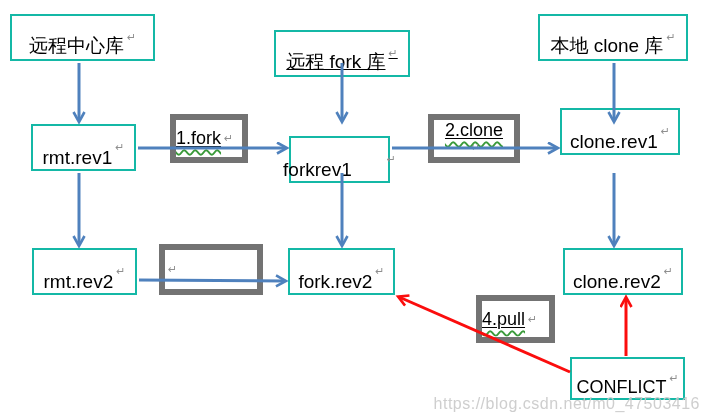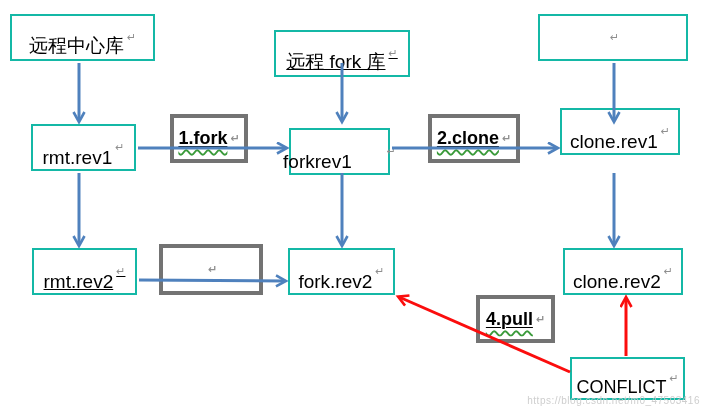--- a/index.html
+++ b/index.html
@@ -6,72 +6,73 @@
   #canvas{
     position:relative;width:706px;height:419px;background:#ffffff;overflow:hidden;
     font-family:"Liberation Sans","DejaVu Sans",sans-serif;color:#000;
   }
   .node{
     position:absolute;border:2px solid #14b8a6;background:#ffffff;
     display:flex;align-items:flex-end;justify-content:center;
     font-size:19px;z-index:2;box-sizing:border-box;white-space:nowrap;
   }
   .elabel{
-    position:absolute;border:4px solid #737373;background:transparent;
-    display:flex;align-items:center;justify-content:center;
-    font-size:18px;z-index:1;box-sizing:border-box;white-space:nowrap;font-weight:bold;
+    position:absolute;border:6px solid #737373;background:transparent;
+    display:flex;align-items:center;justify-content:flex-start;
+    font-size:18px;z-index:1;box-sizing:border-box;white-space:nowrap;
   }
   .elabel .squiggle{
     text-decoration:underline wavy #3a9a3a;
     text-decoration-thickness:2px;
     text-underline-offset:5px;
   }
   .elabel .ul{
     text-decoration:underline solid currentColor;
     text-decoration-thickness:1px;
     text-underline-offset:2px;
   }
   .ret{color:#8f8f8f;font-size:11px;margin-left:3px;align-self:center;}
   svg.arrows{position:absolute;left:0;top:0;z-index:3;pointer-events:none;}
   #watermark{
     position:absolute;right:6px;top:395px;z-index:4;
-    font-size:10px;color:rgba(201,201,201,0.9);letter-spacing:0.5px;white-space:nowrap;
+    font-size:16px;color:rgba(201,201,201,0.9);letter-spacing:0.5px;white-space:nowrap;
   }
 </style>
 </head>
 <body>
 
 <div id="canvas">
 
   <div class="node" style="left:10px;top:14px;width:145px;height:47px;">
     <span>远程中心库</span>
       <span class="ret">↵</span>
   </div>
   <div class="node" style="left:274px;top:30px;width:136px;height:47px;text-decoration:underline;">
     <span>远程 fork 库</span>
       <span class="ret">↵</span>
   </div>
   <div class="node" style="left:538px;top:14px;width:150px;height:47px;">
+    <span>本地 clone 库</span>
       <span class="ret">↵</span>
   </div>
 
   <div class="node" style="left:31px;top:124px;width:105px;height:47px;">
     <span>rmt.rev1</span>
       <span class="ret">↵</span>
   </div>
-  <div class="node" style="left:289px;top:128px;width:101px;height:47px;gap:32px;">
+  <div class="node" style="left:289px;top:136px;width:101px;height:47px;gap:32px;">
     <span>forkrev1</span>
       <span class="ret">↵</span>
   </div>
   <div class="node" style="left:560px;top:108px;width:120px;height:47px;">
     <span>clone.rev1</span>
       <span class="ret">↵</span>
   </div>
 
-  <div class="node" style="left:32px;top:248px;width:105px;height:47px;text-decoration:underline;">
+  <div class="node" style="left:32px;top:248px;width:105px;height:47px;">
     <span>rmt.rev2</span>
       <span class="ret">↵</span>
   </div>
   <div class="node" style="left:288px;top:248px;width:107px;height:47px;">
     <span>fork.rev2</span>
       <span class="ret">↵</span>
   </div>
   <div class="node" style="left:563px;top:248px;width:120px;height:47px;">
     <span>clone.rev2</span>
       <span class="ret">↵</span>
@@ -79,21 +80,21 @@
 
   <div class="node" style="left:570px;top:357px;width:115px;height:43px;font-size:18px;">
     <span>CONFLICT</span>
       <span class="ret">↵</span>
   </div>
 
   <div class="elabel" style="left:170px;top:114px;width:78px;height:49px;">
     <span class="squiggle"><span class="ul">1.fork</span></span>
       <span class="ret">↵</span>
   </div>
-  <div class="elabel" style="left:428px;top:114px;width:92px;height:49px;">
+  <div class="elabel" style="left:428px;top:114px;width:92px;height:49px;flex-direction:column;">
     <span class="squiggle"><span class="ul">2.clone</span></span>
       <span class="ret">↵</span>
   </div>
   <div class="elabel" style="left:159px;top:244px;width:104px;height:51px;">
       <span class="ret">↵</span>
   </div>
   <div class="elabel" style="left:456px;top:295px;width:79px;height:48px;margin-left:20px;">
     <span class="squiggle"><span class="ul">4.pull</span></span>
       <span class="ret">↵</span>
   </div>

